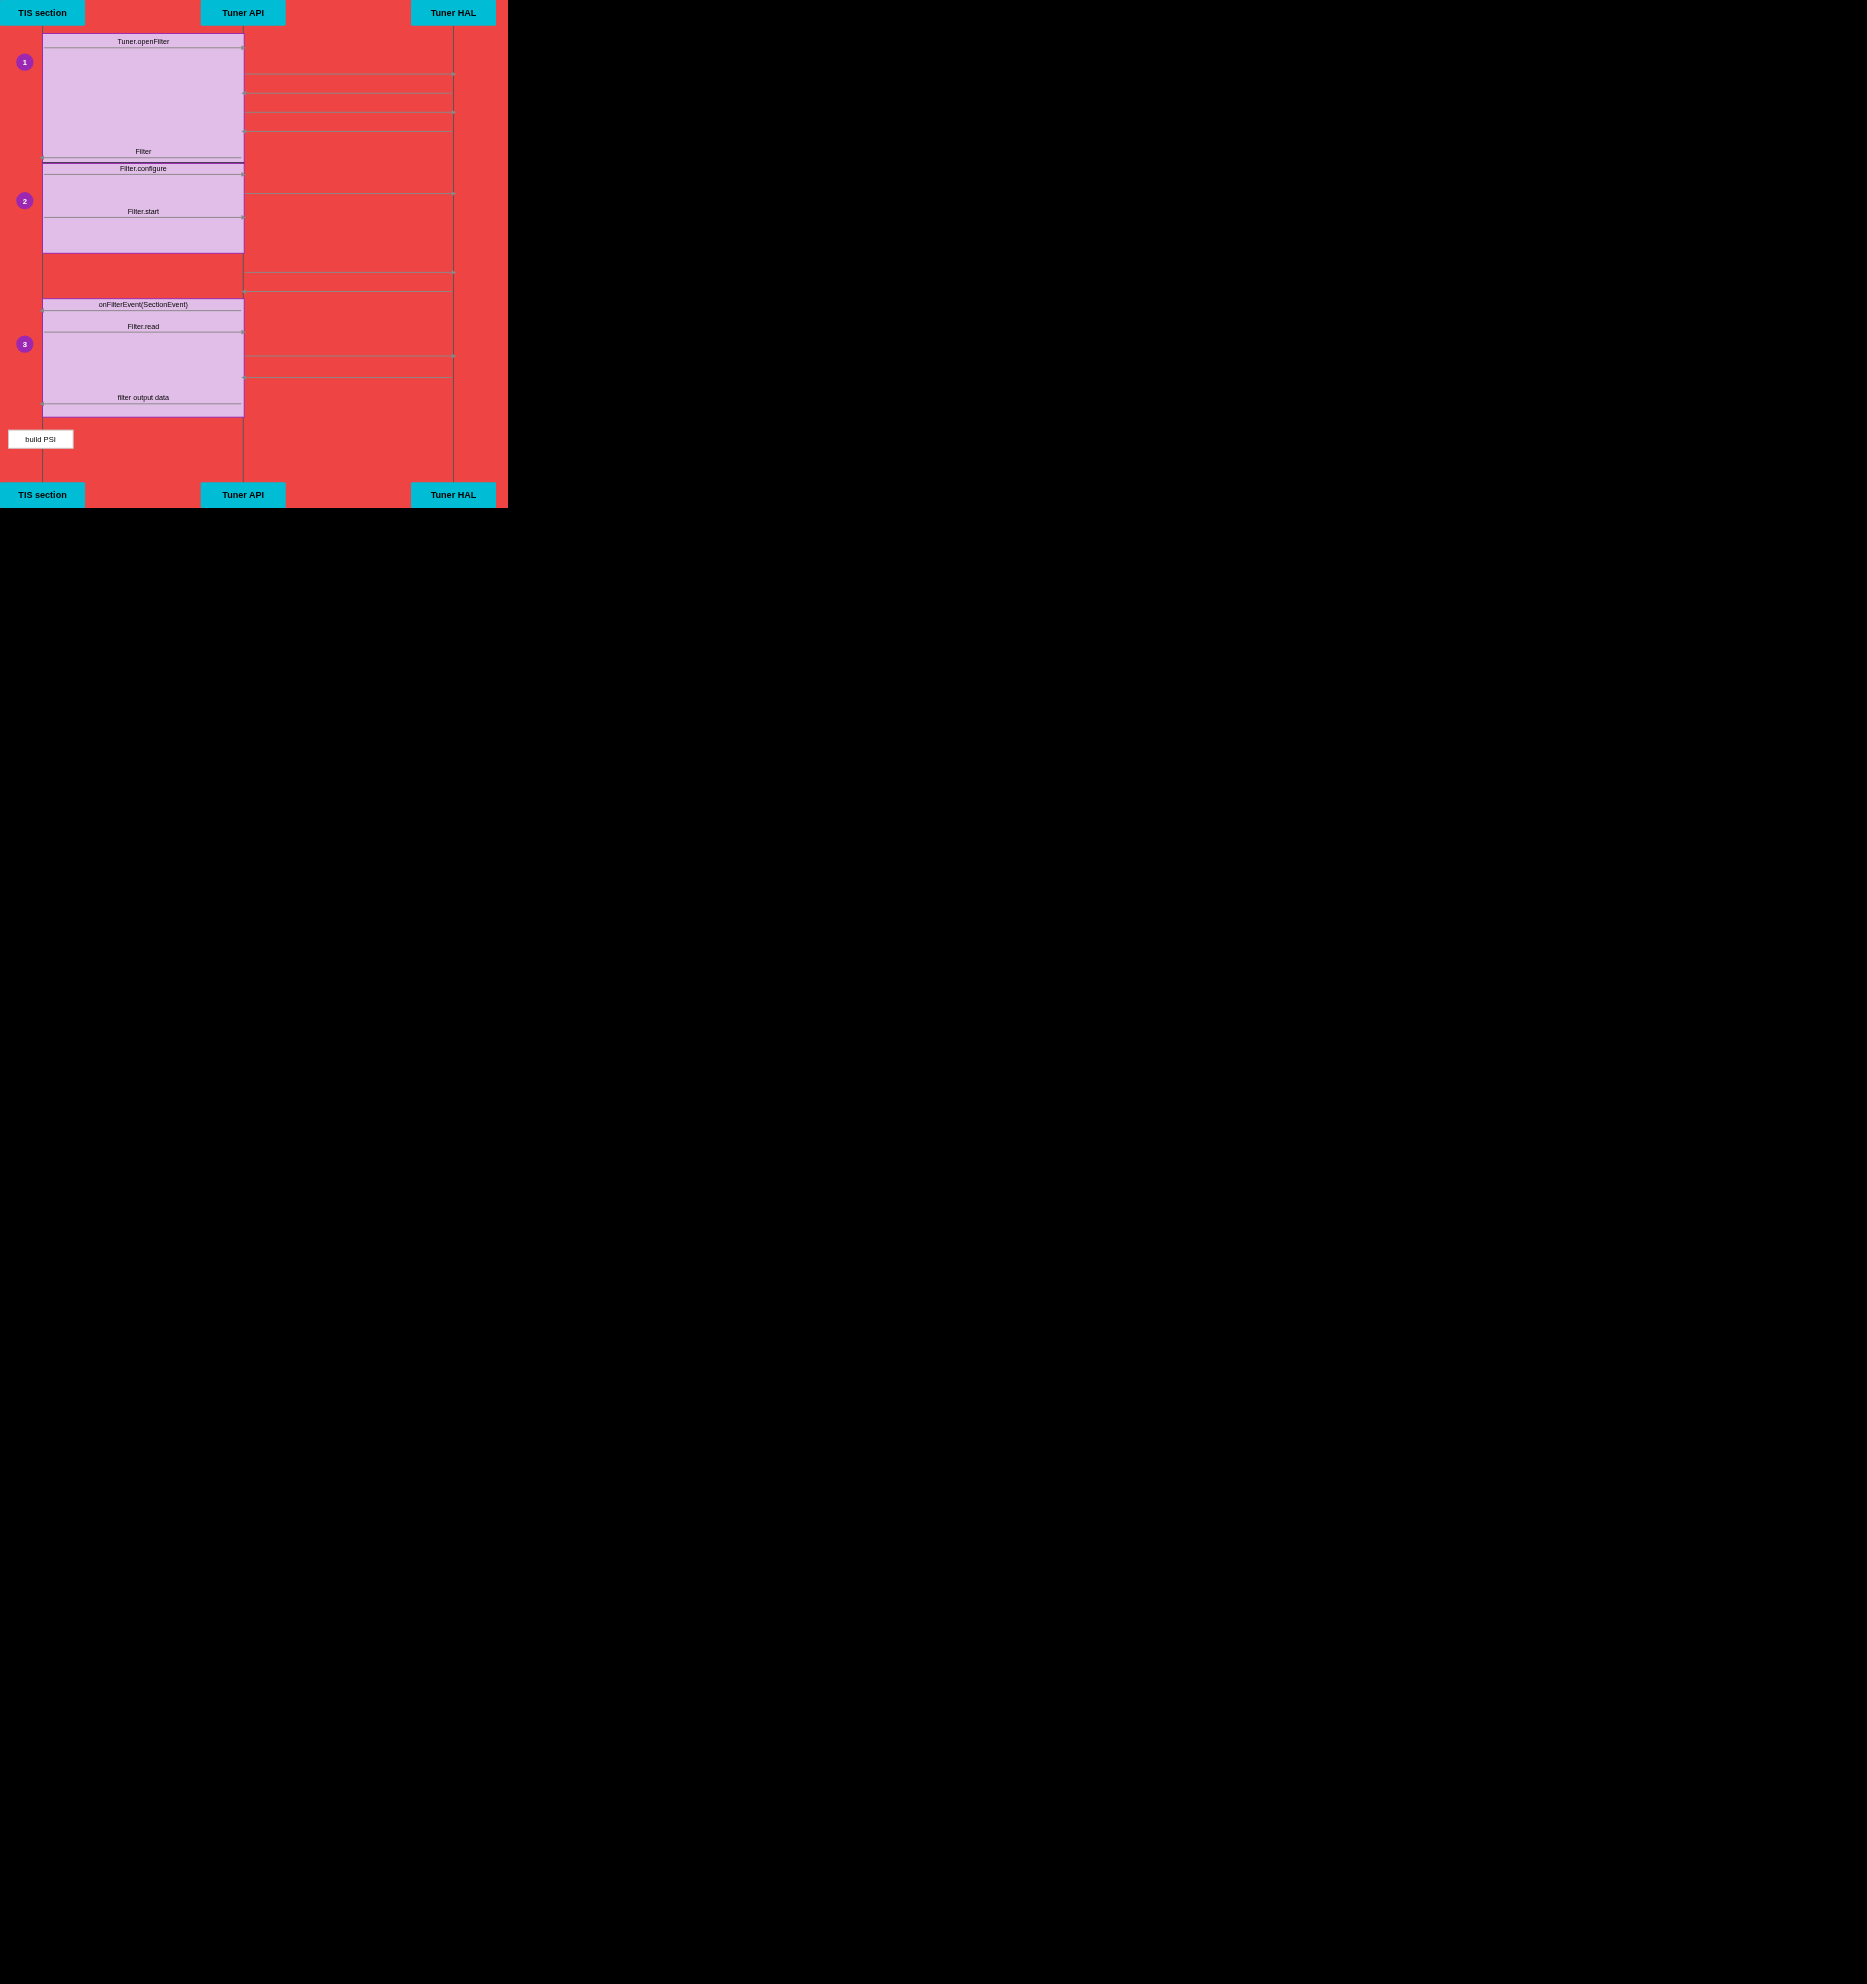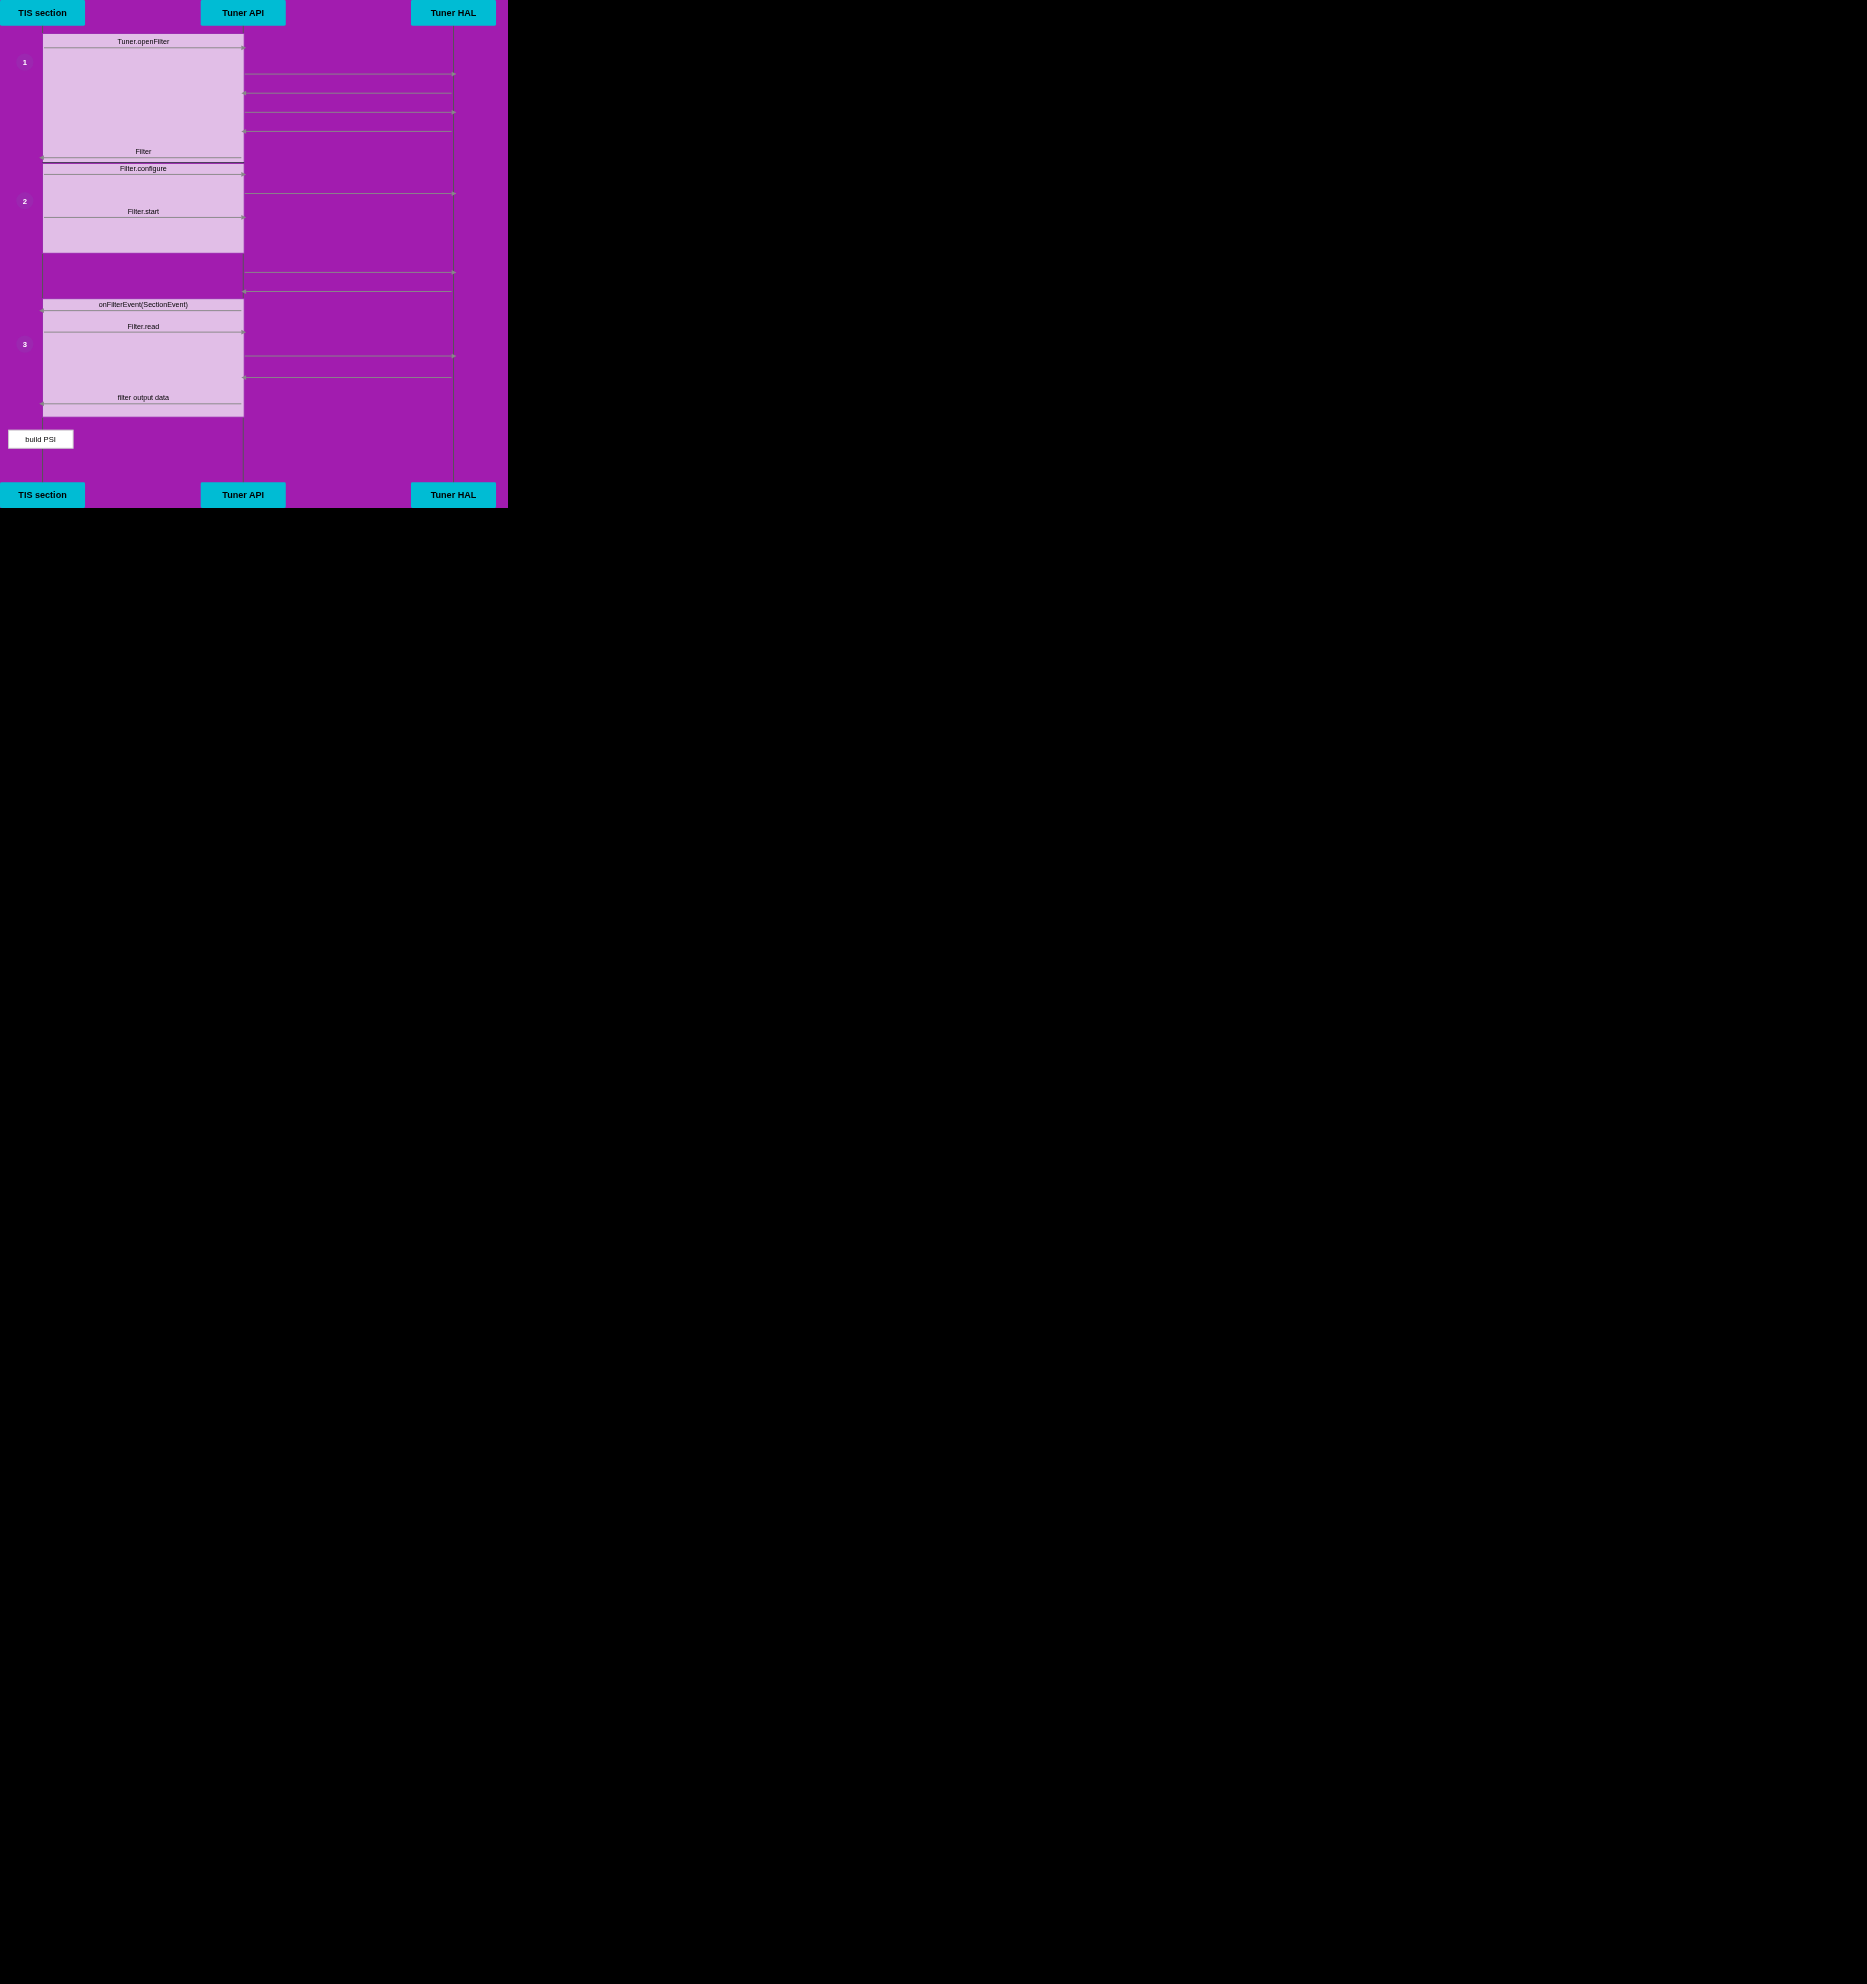--- a/index.html
+++ b/index.html
@@ -8,21 +8,21 @@
       font-family: 'Roboto', Arial, sans-serif;
       width: 508px;
       min-height: 508px;
       position: relative;
       overflow-x: hidden;
     }
 
     .diagram-container {
       position: relative;
       width: 508px;
-      background: #a21caf;
+      background: #ef4444;
     }
   </style>
 </head>
 <body>
 
 <div class="diagram-container">
 
   <svg width="508" height="508" style="display:block;" xmlns="http://www.w3.org/2000/svg" viewBox="0 0 1063 1063">
 
     <rect x="0" y="0" width="178" height="54" fill="#00BCD4" rx="3"></rect>

